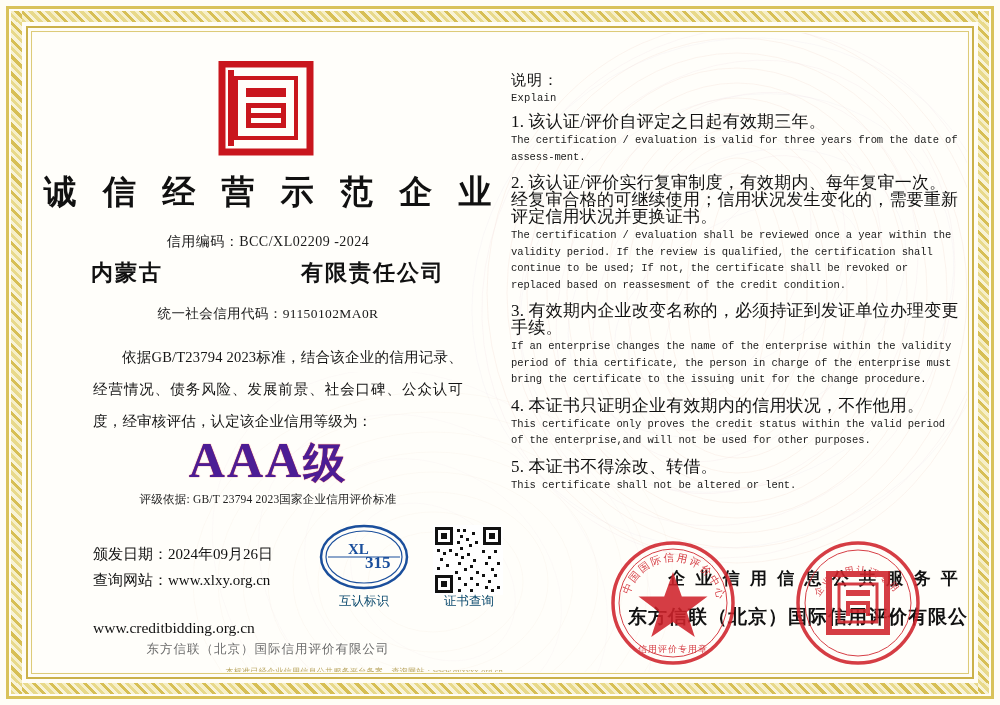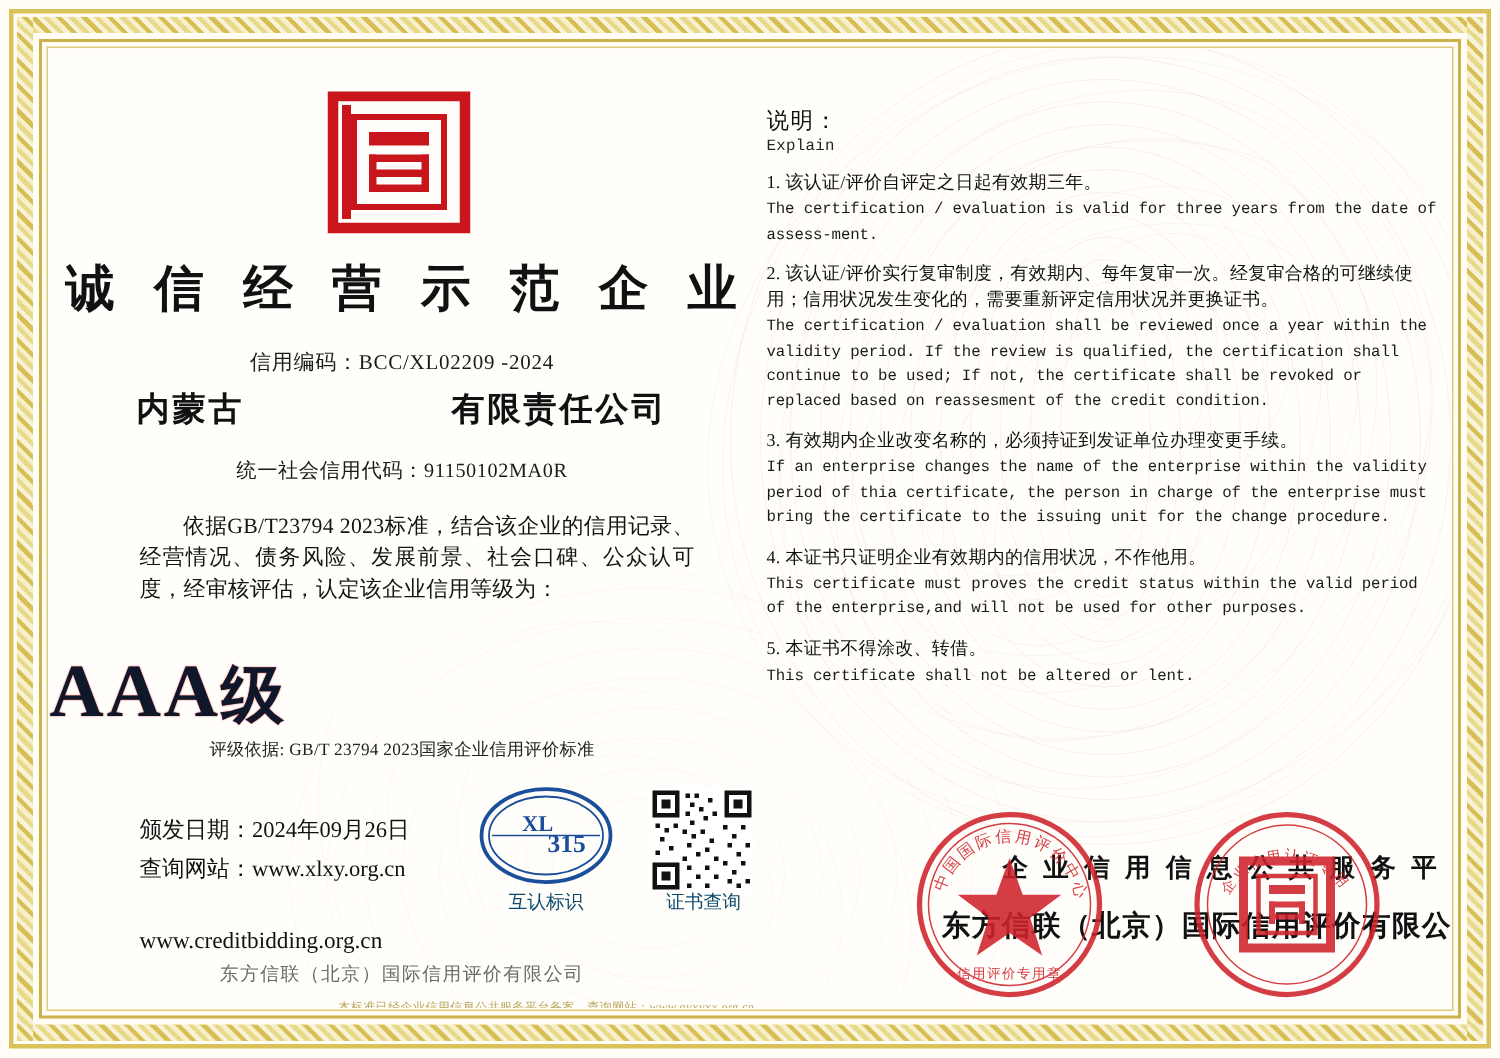--- a/index.html
+++ b/index.html
@@ -95,29 +95,29 @@
     font-size:22px;font-weight:700;color:#111;
     letter-spacing:2px;
   }
   .usci{
     position:absolute;left:0;right:0;top:272px;
     text-align:center;font-size:13.5px;color:#1a1a1a;
     letter-spacing:.4px;
   }
   .body-text{
     position:absolute;left:60px;right:40px;top:308px;
-    font-size:14.5px;line-height:21px;color:#141414;
+    font-size:14.5px;line-height:32px;color:#141414;
     text-align:justify;
     text-indent:29px;
     letter-spacing:.2px;
   }
   .grade{
     position:absolute;left:0;right:0;top:398px;
-    text-align:left;
-    color:#0f172a;
+    text-align:center;
+    color:#4c1d95;
     font-weight:700;
     font-size:50px;
     letter-spacing:2px;
     font-family:"Liberation Serif", serif;
     text-shadow:0 0 1px #c9161d;
   }
   .grade .cn{font-size:42px;}
   .grade-note{
     position:absolute;left:0;right:0;top:459px;
     text-align:center;font-size:11.5px;color:#222;
@@ -163,21 +163,21 @@
     font-size:15px;color:#111;letter-spacing:1px;
     font-family:"Liberation Serif", serif;
   }
   .explain-en{
     font-size:10.5px;color:#222;margin-top:2px;
     font-family:"Liberation Mono", monospace;
     letter-spacing:.2px;
   }
   .note{margin-top:9px;}
   .note .cn{
-    font-size:12px;color:#111;line-height:17px;
+    font-size:17px;color:#111;line-height:17px;
     font-family:"Liberation Serif", serif;
     letter-spacing:.2px;
   }
   .note .en{
     font-size:10.5px;color:#1a1a1a;line-height:16.5px;
     font-family:"Liberation Mono", monospace;
     letter-spacing:-0.1px;
     margin-top:2px;
   }
   .issuer{
@@ -390,21 +390,21 @@
       <div class="note">
         <div class="cn">2. 该认证/评价实行复审制度，有效期内、每年复审一次。经复审合格的可继续使用；信用状况发生变化的，需要重新评定信用状况并更换证书。</div>
         <div class="en">The certification / evaluation shall be reviewed once a year within the validity period. If the review is qualified, the certification shall continue to be used; If not, the certificate shall be revoked or replaced based on reassesment of the credit condition.</div>
       </div>
       <div class="note">
         <div class="cn">3. 有效期内企业改变名称的，必须持证到发证单位办理变更手续。</div>
         <div class="en">If an enterprise changes the name of the enterprise within the validity period of thia certificate, the person in charge of the enterprise must bring the certificate to the issuing unit for the change procedure.</div>
       </div>
       <div class="note">
         <div class="cn">4. 本证书只证明企业有效期内的信用状况，不作他用。</div>
-        <div class="en">This certificate must proves the credit status within the valid period of the enterprise,and will not be used for other purposes.</div>
+        <div class="en">This certificate only proves the credit status within the valid period of the enterprise,and will not be used for other purposes.</div>
       </div>
       <div class="note">
         <div class="cn">5. 本证书不得涂改、转借。</div>
         <div class="en">This certificate shall not be altered or lent.</div>
       </div>
     </div>
 
     <div class="issuer">
       <div class="l1">企 业 信 用 信 息 公 共 服 务 平 台</div>
       <div class="l2">东方信联（北京）国际信用评价有限公司</div>

